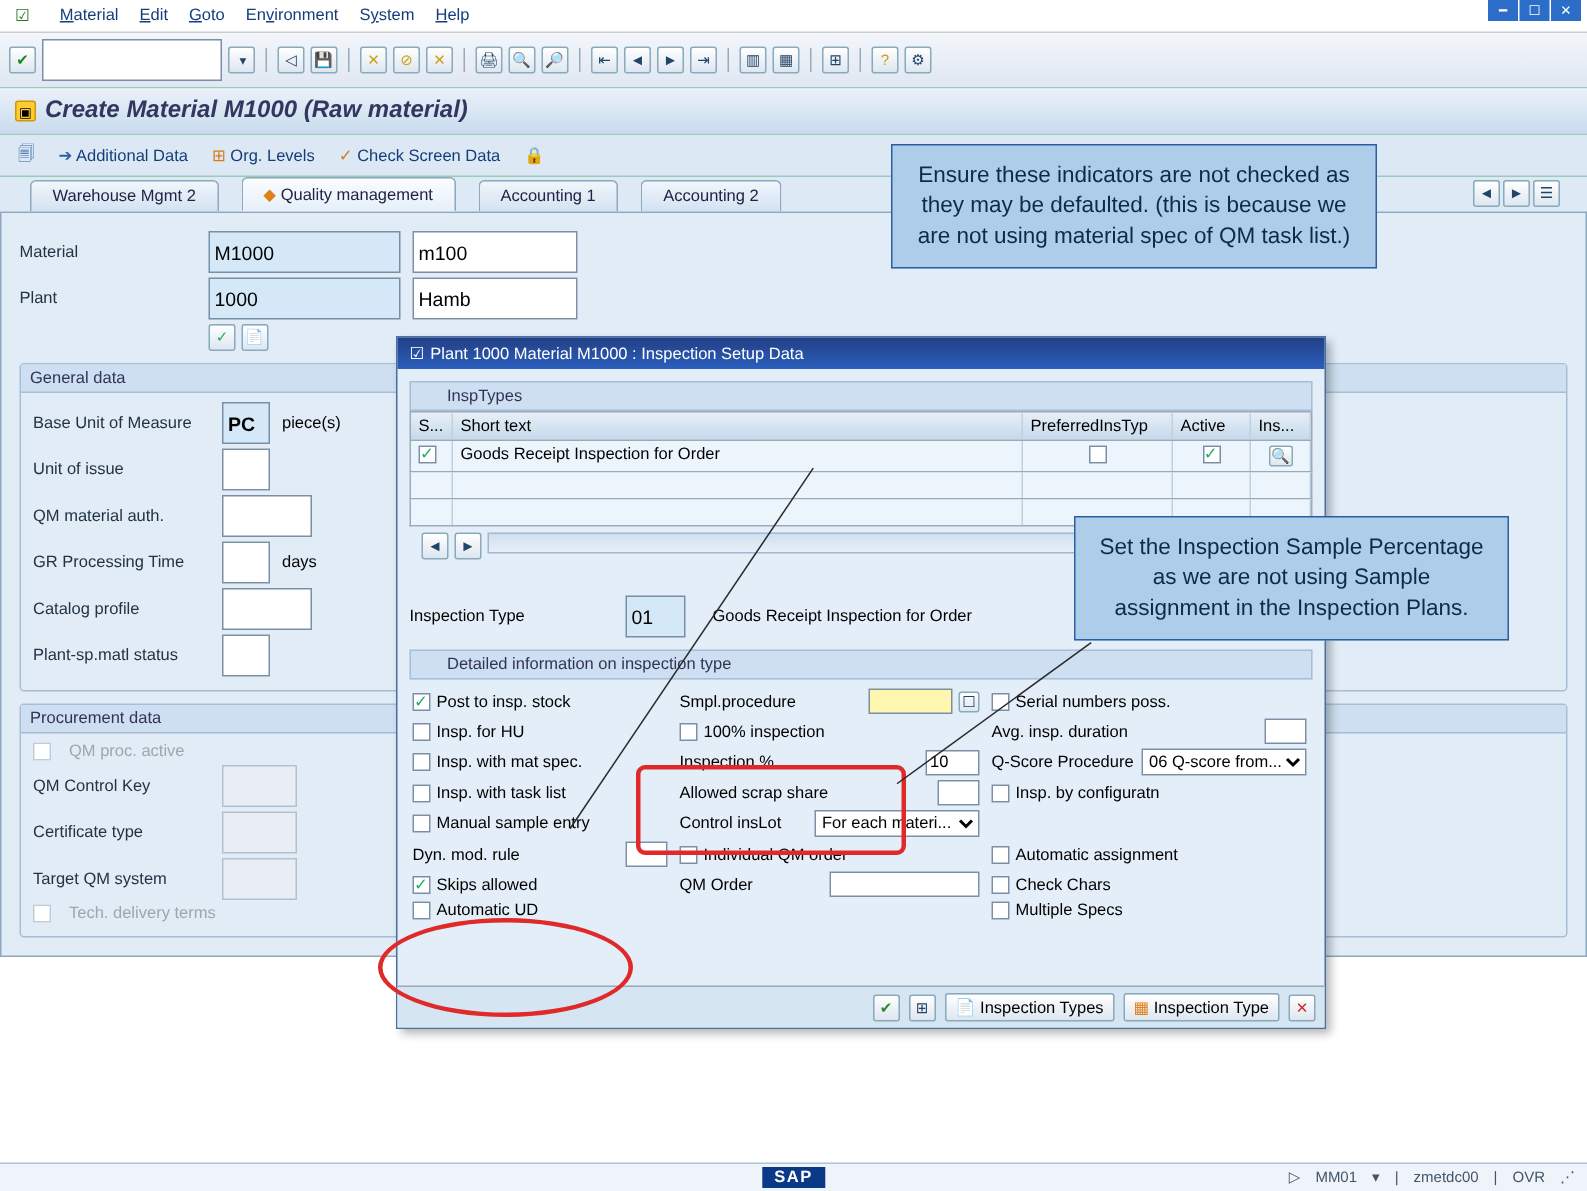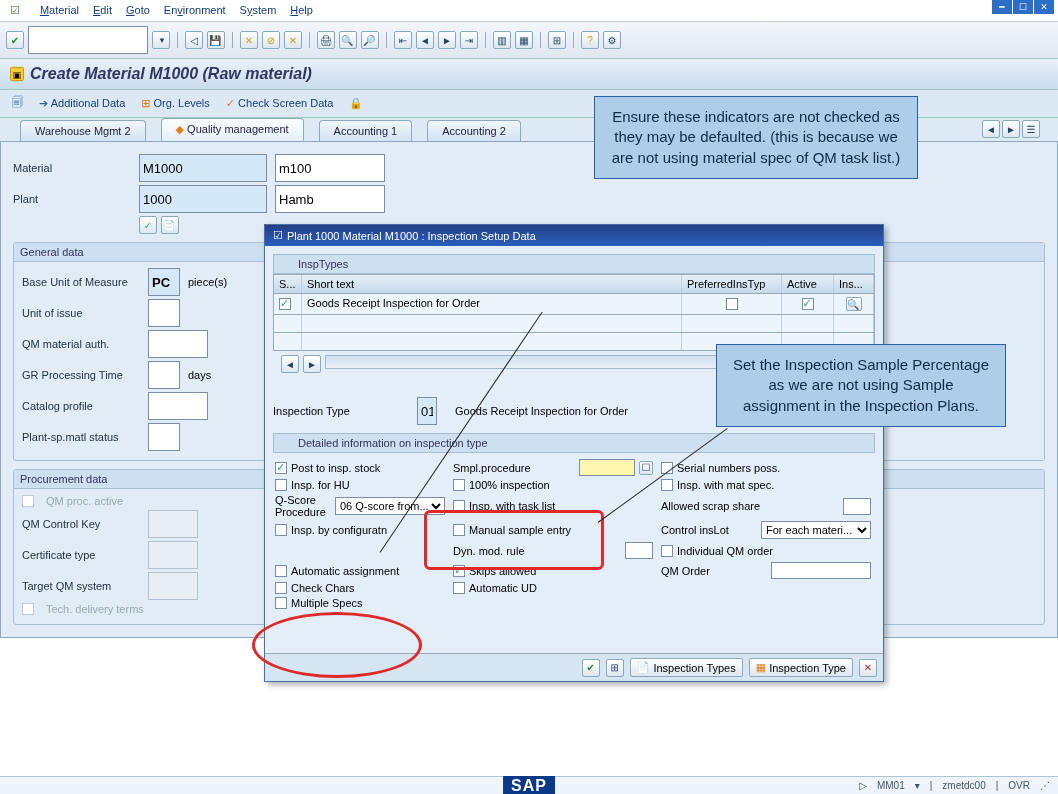--- a/index.html
+++ b/index.html
@@ -42,21 +42,21 @@
 .detail-grid { display: grid; grid-template-columns: 170px 200px 210px; gap: 3px 8px; padding: 6px 2px; }
 .detail-row { display: flex; align-items: center; gap: 4px; }
 .dlabel { flex: 1; }
 .dinput { width: 28px; border: 1px solid #7a8fa6; background: #fff; height: 17px; font-size: 11px; padding: 0 2px; }
 .dinput.wide { width: 100px; }
 .hl-box { border: 3px solid #e02a2a; border-radius: 6px; position: absolute; pointer-events: none; z-index: 55; }
 .hl-ellipse { border: 3px solid #e02a2a; border-radius: 50%; position: absolute; pointer-events: none; z-index: 55; }
 .callout { position: absolute; background: #aecde8; border: 1px solid #2a5fa3; padding: 10px 14px; font-size: 15px; color: #0d2a4a; text-align: center; z-index: 60; font-family: Verdana, sans-serif; line-height: 1.35; }
 .callout-line { position: absolute; background: #2a2a2a; z-index: 58; transform-origin: left center; height: 1px; }
 .footer { position: absolute; bottom: 0; left: 0; right: 0; background: #eef4fa; border-top: 1px solid #b0c4d8; padding: 3px 8px; display: flex; justify-content: flex-end; align-items: center; gap: 10px; font-size: 10px; color: #456; }
-.footer .sap { position: absolute; left: 50%; transform: translateX(-50%); background: #0a3a87; color: #fff; padding: 1px 8px; font-weight: bold; font-size: 16px; letter-spacing: 1px; }
+.footer .sap { position: absolute; left: 50%; transform: translateX(-50%); background: #0a3a87; color: #fff; padding: 1px 8px; font-weight: bold; font-size: 11px; letter-spacing: 1px; }
 .dialog-footer { background: #d6e5f2; border-top: 1px solid #9ab; padding: 4px 6px; display: flex; justify-content: flex-end; gap: 6px; align-items: center; }
 .btn { background: linear-gradient(#fff,#dde6f0); border: 1px solid #8ab; border-radius: 2px; padding: 2px 6px; cursor: pointer; font-size: 11px; display: inline-flex; align-items: center; gap: 3px; }
 .small-icon { display: inline-block; width: 14px; height: 14px; line-height: 14px; text-align: center; }
 .dropdown-arrow::after { content: '▾'; margin-left: 2px; font-size: 9px; }
 select.sel { font-size: 11px; border: 1px solid #7a8fa6; background: #fff; height: 18px; }
 </style>
 </head>
 <body>
 
 <div class="mini-btns">
@@ -241,21 +241,21 @@
         <div class="grid-cell" style="width:40px"></div>
       </div>
     <div style="display:flex; padding:4px 8px; gap:4px">
       <div class="tb-btn">◄</div>
       <div class="tb-btn">►</div>
       <div style="flex:1;height:14px;background:linear-gradient(#d0e0ee,#e8f0f8);border:1px solid #a0b8cf"></div>
     </div>
 
     <div class="field-row" style="margin-top:20px">
       <span style="width:136px">Inspection Type</span>
-      <input class="text-input blue" style="width: 20px;" value="01">
+      <input class="text-input blue" style="width: 40px;" value="01">
       <span style="margin-left:10px">Goods Receipt Inspection for Order</span>
     </div>
 
     <div class="section-bar">Detailed information on inspection type</div>
 
     <div class="detail-grid">
       <div class="detail-row">
           <span class="checkbox checked"></span>
           <span class="dlabel">Post to insp. stock</span>
         </div>
@@ -270,24 +270,32 @@
         </div>
 
       <div class="detail-row">
           <span class="checkbox"></span>
           <span class="dlabel">Insp. for HU</span>
         </div>
       <div class="detail-row">
           <span class="checkbox"></span>
           <span class="dlabel">100% inspection</span>
         </div>
+      <div class="detail-row">
+          <span class="dlabel">Avg. insp. duration</span>
+          <input class="dinput" style="">
+        </div>
 
       <div class="detail-row">
           <span class="checkbox"></span>
           <span class="dlabel">Insp. with mat spec.</span>
+        </div>
+      <div class="detail-row">
+          <span class="dlabel">Inspection %</span>
+          <input class="dinput" style="width: 36px;" value="10">
         </div>
       <div class="detail-row">
           <span class="dlabel">Q-Score Procedure</span>
           <select class="sel" style="width:110px"><option>06 Q-score from...</option></select>
         </div>
 
       <div class="detail-row">
           <span class="checkbox"></span>
           <span class="dlabel">Insp. with task list</span>
         </div>

